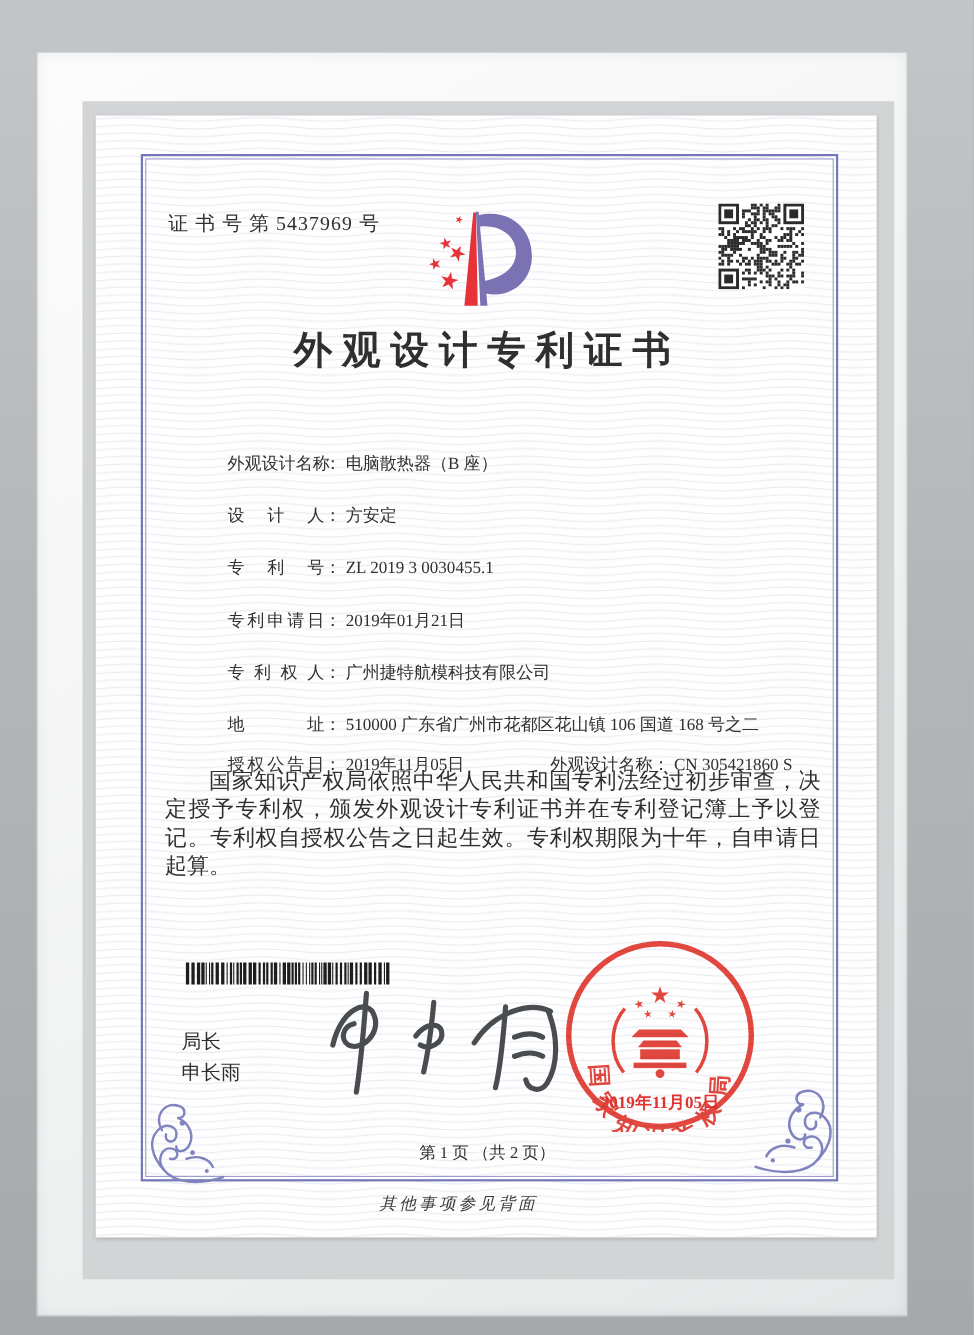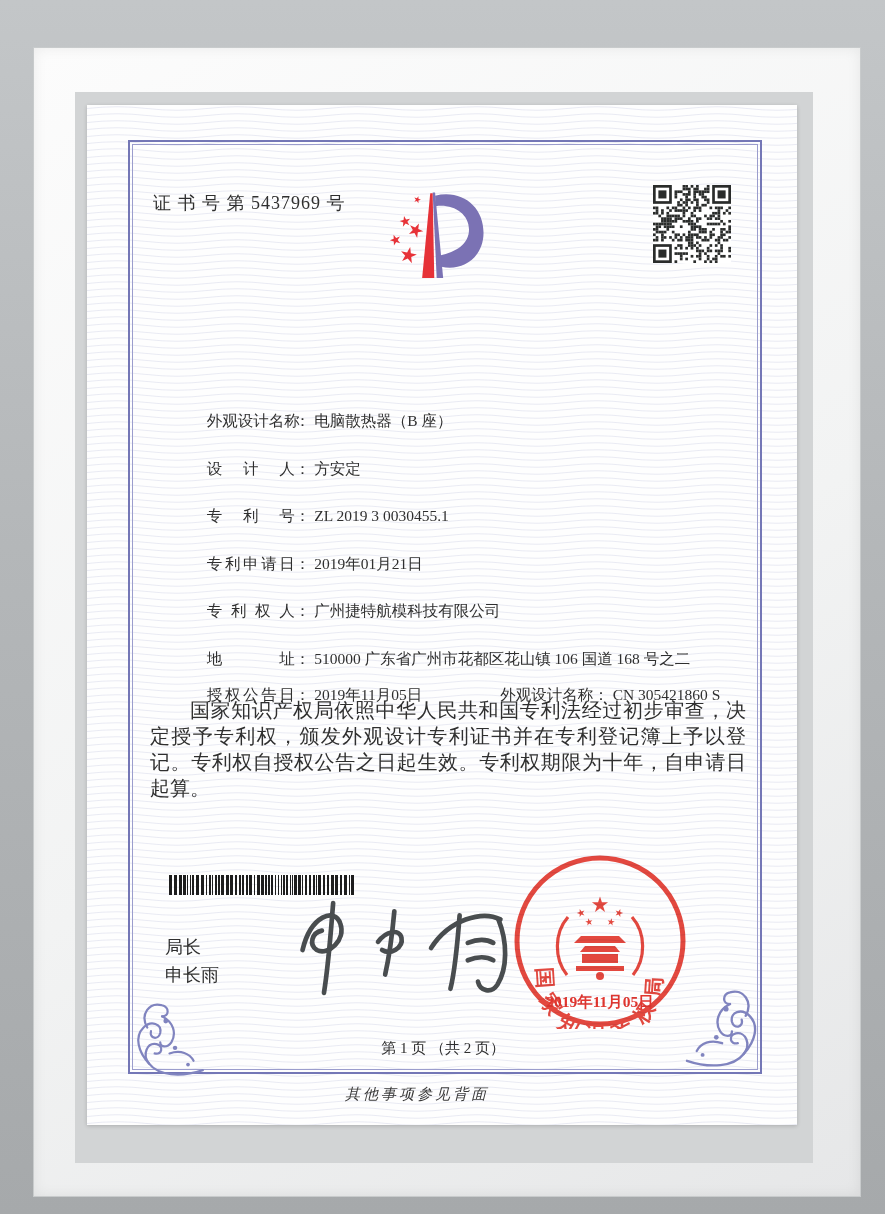--- a/index.html
+++ b/index.html
@@ -2,21 +2,21 @@
 <html><head>
 <meta charset="utf-8">
 <style>
   html,body{margin:0;padding:0;background:#9ea1a3;}
   .stage{position:relative;width:885px;height:1214px;overflow:hidden;
          font-family:"Liberation Serif","DejaVu Serif",serif;color:#2f2f2f;
          background:linear-gradient(180deg,#c3c6c8 0%,#b4b7b9 45%,#a6a9ab 100%);}
   
   .frame-face{position:absolute;left:34px;top:48px;width:790px;height:1148px;
       background:linear-gradient(150deg,#fcfcfc 0%,#f2f3f3 55%,#e6e7e8 100%);
-      box-shadow:0 0 0 1px #c8cbcc, inset 0 0 14px rgba(0,0,0,.07);padding-left:36px;}
+      box-shadow:0 0 0 1px #c8cbcc, inset 0 0 14px rgba(0,0,0,.07);}
   .mat{position:absolute;left:41px;top:44px;width:738px;height:1071px;background:#d2d4d5;}
   .paper{position:absolute;left:12px;top:13px;width:710px;height:1020px;background:#fefefe;
       box-shadow:0 1px 4px rgba(0,0,0,.18);}
   .wave-bg{position:absolute;left:0;top:0;pointer-events:none;}
   
   .rule{position:absolute;left:41px;top:35px;width:630px;height:930px;border:2px solid #7477b6;}
   .rule::after{content:"";position:absolute;inset:2px;border:1px solid #9b9dcd;}
   .flourish{position:absolute;}
   
   .abs{position:absolute;}
@@ -400,20 +400,21 @@
               <rect x="2" y="2" width="3" height="3"></rect>
               <rect x="22" y="0" width="7" height="7"></rect>
               <rect x="23" y="1" width="5" height="5" fill="#ffffff"></rect>
               <rect x="24" y="2" width="3" height="3"></rect>
               <rect x="0" y="22" width="7" height="7"></rect>
               <rect x="1" y="23" width="5" height="5" fill="#ffffff"></rect>
               <rect x="2" y="24" width="3" height="3"></rect>
             </g>
         </svg>
 
+        <div class="abs title">外观设计专利证书</div>
 
         <div class="row" style="top:288px;">
           <span class="lab">外观设计名称</span><span>：</span><span class="val">电脑散热器（B 座）</span>
         </div>
         <div class="row" style="top:336px;">
           <span class="lab">设计人</span><span>：</span><span class="val">方安定</span>
         </div>
         <div class="row" style="top:383px;">
           <span class="lab">专利号</span><span>：</span><span class="val">ZL 2019 3 0030455.1</span>
         </div>

